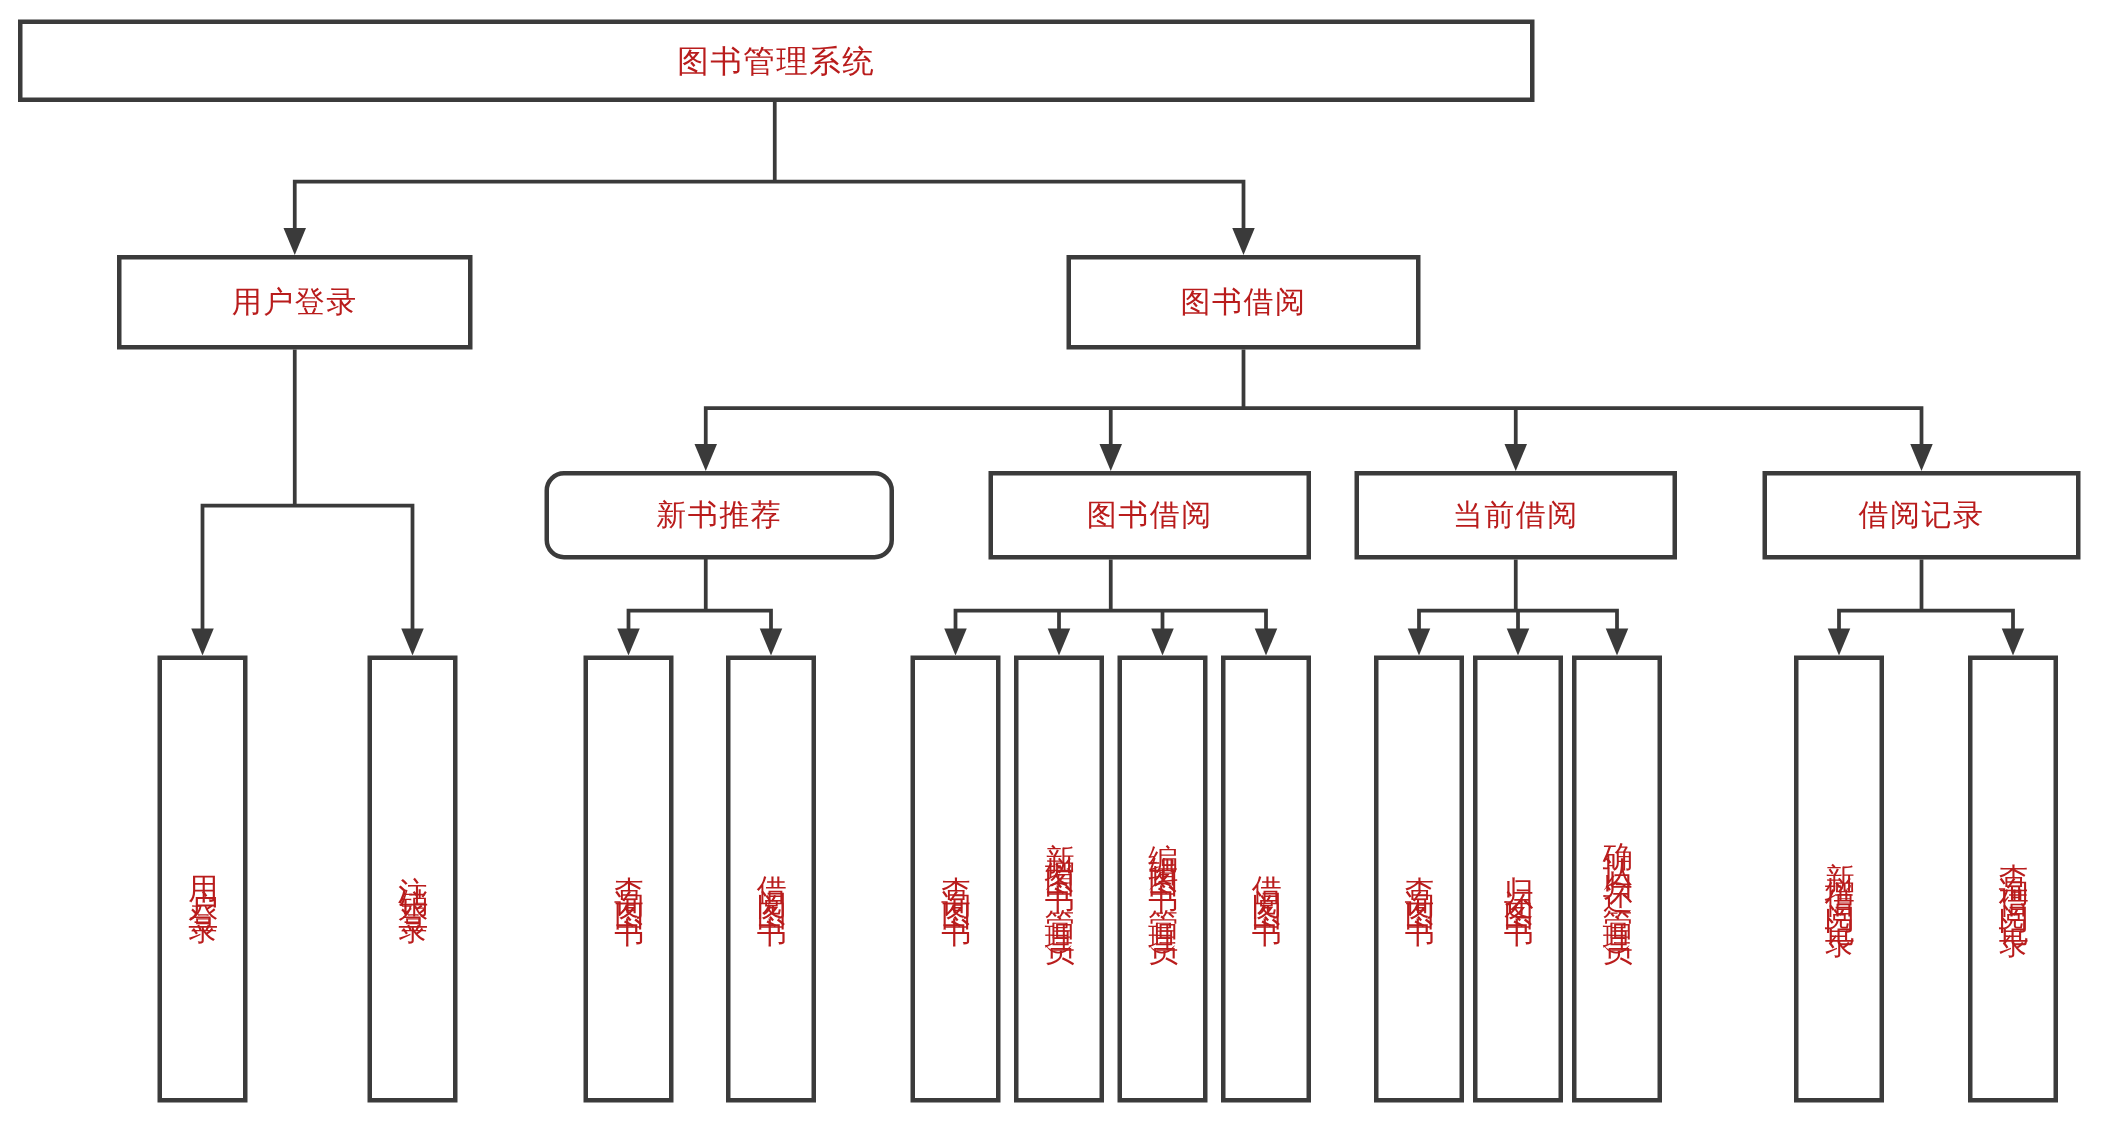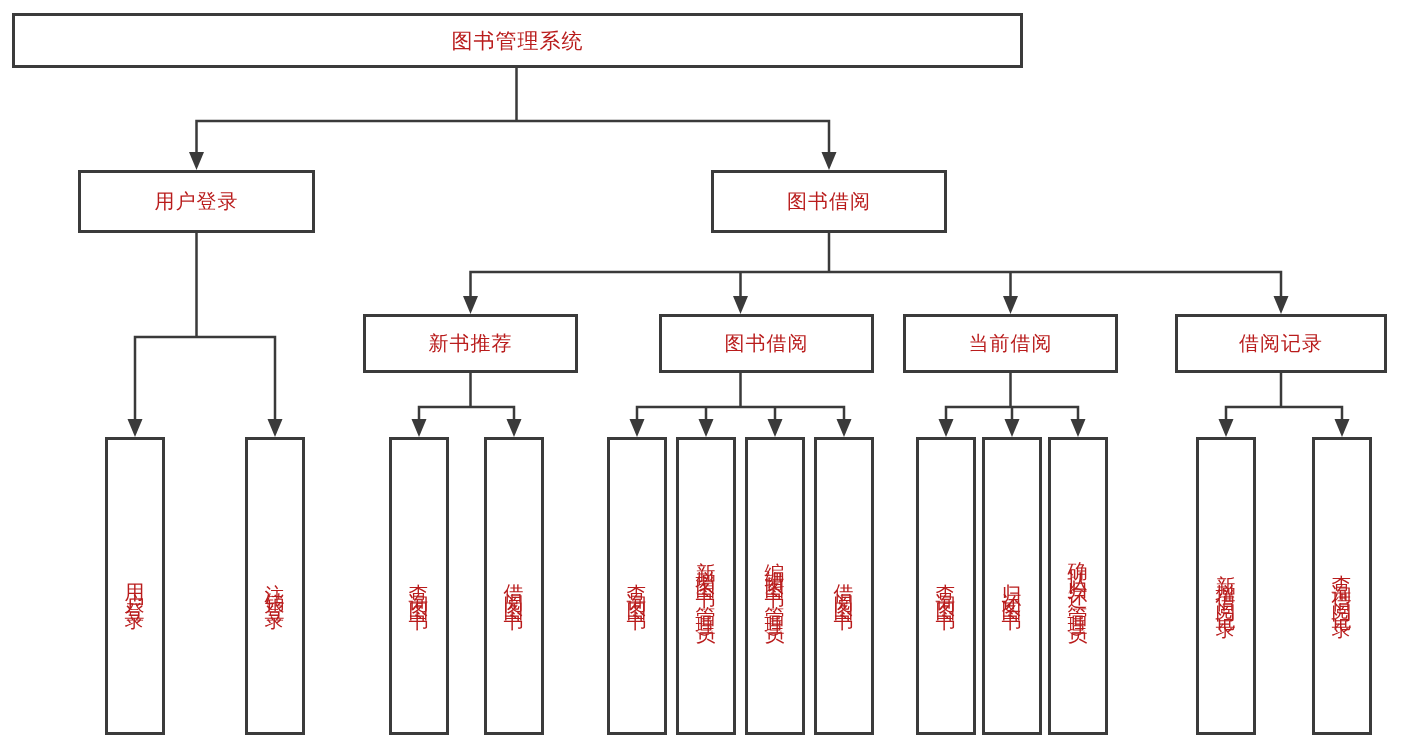--- a/index.html
+++ b/index.html
@@ -105,21 +105,21 @@
     <span>图书管理系统</span>
   </div>
 
   <div class="node h-node" style="left:78px; top:170px; width:237px; height:63px;">
     <span>用户登录</span>
   </div>
   <div class="node h-node" style="left:711px; top:170px; width:236px; height:63px;">
     <span>图书借阅</span>
   </div>
 
-  <div class="node h-node" style="left:363px; top:314px; width:215px; height:59px;">
+  <div class="node h-node" style="left:363px; top:314px; width:233px; height:59px;border-radius:13px;">
     <span>新书推荐</span>
   </div>
   <div class="node h-node" style="left:659px; top:314px; width:215px; height:59px;">
     <span>图书借阅</span>
   </div>
   <div class="node h-node" style="left:1175px; top:314px; width:212px; height:59px;">
     <span>借阅记录</span>
   </div>
   <div class="node h-node" style="left:903px; top:314px; width:215px; height:59px;">
     <span>当前借阅</span>

